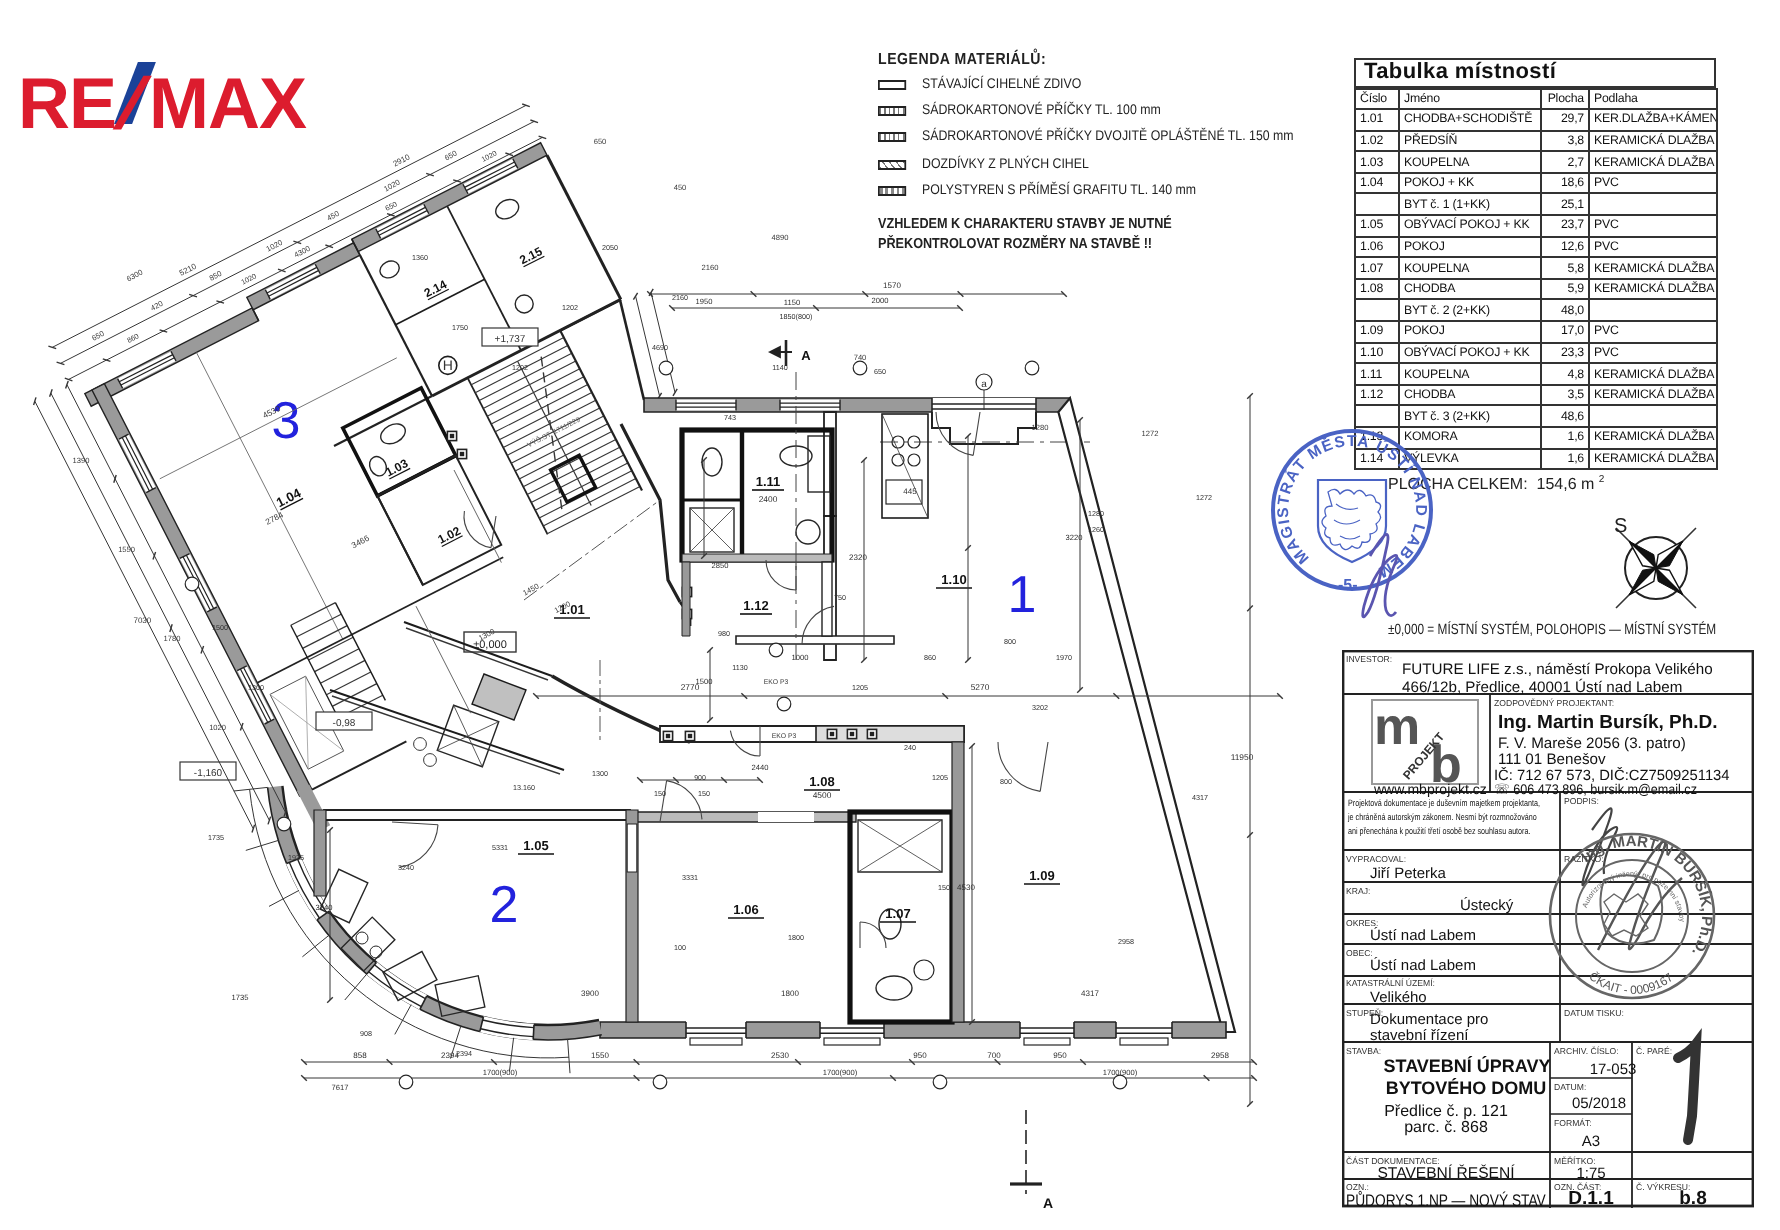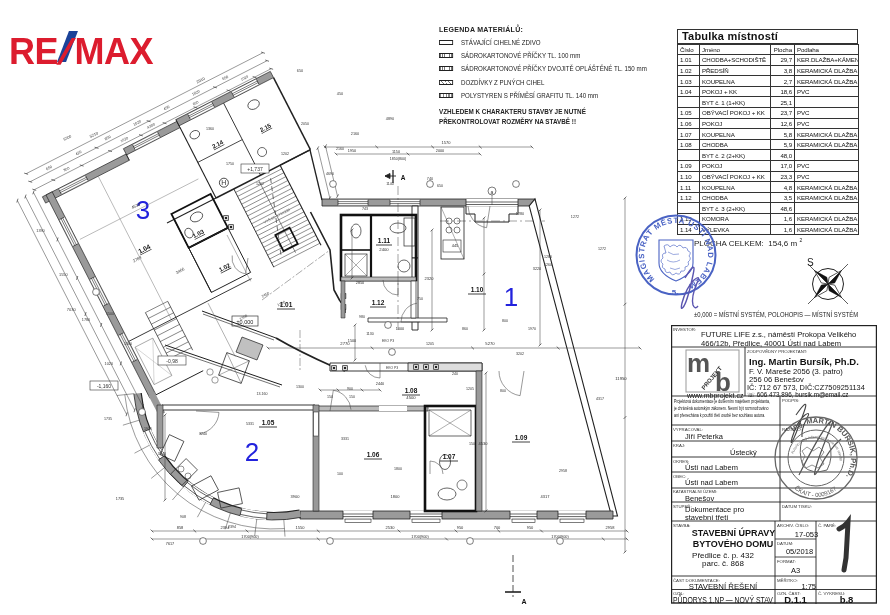--- a/index.html
+++ b/index.html
@@ -780,57 +780,57 @@
     </defs>
 <text font-size="3.6" fill="#666" font-family="Liberation Sans, sans-serif"><textPath href="#ck3" startOffset="8">Autorizovaný inženýr pro pozemní stavby</textPath></text>
 <path d="M168,204 q6,-3 9,-7 q-1,20 -2,36 l-2,12" stroke="#333" fill="none" stroke-width="5" stroke-linecap="round"></path>
 </svg>
 <div class="abs tl" style="left:673px;top:327px;font-size:4.3px">INVESTOR:</div>
 <div class="abs tc" style="left:701px;top:330px;font-size:7.6px;font-weight:normal;letter-spacing:0px;">FUTURE LIFE z.s., náměstí Prokopa Velikého</div>
 <div class="abs tc" style="left:701px;top:339px;font-size:7.6px;font-weight:normal;letter-spacing:0px;">466/12b, Předlice, 40001 Ústí nad Labem</div>
 <div class="abs tl" style="left:747px;top:349px;font-size:4.3px">ZODPOVĚDNÝ PROJEKTANT:</div>
 <div class="abs tc" style="left:749px;top:356px;font-size:9.5px;font-weight:bold;letter-spacing:0px;">Ing. Martin Bursík, Ph.D.</div>
 <div class="abs tc" style="left:749px;top:367px;font-size:7.6px;font-weight:normal;letter-spacing:0px;">F. V. Mareše 2056 (3. patro)</div>
-<div class="abs tc" style="left:749px;top:375px;font-size:7.6px;font-weight:normal;letter-spacing:0px;">256 06 Benešov</div>
+<div class="abs tc" style="left:749px;top:375px;font-size:7.6px;font-weight:normal;letter-spacing:0px;">111 01 Benešov</div>
 <div class="abs tc" style="left:747px;top:383px;font-size:7.4px;font-weight:normal;letter-spacing:0px;">IČ: 712 67 573, DIČ:CZ7509251134</div>
 <div class="abs tc" style="left:747px;top:391px;font-size:7px;font-weight:normal;letter-spacing:0px;"><span style="display:inline-block;transform:scaleX(0.9);transform-origin:left">☏ 606 473 896, bursik.m@email.cz</span></div>
 <div class="abs tc" style="left:687px;top:392px;font-size:7px;font-weight:normal;letter-spacing:0px;">www.mbprojekt.cz</div>
 <div class="abs tc" style="left:674px;top:399px;font-size:4.6px;font-weight:normal;letter-spacing:0px;"><span style="display:inline-block;transform:scaleX(0.78);transform-origin:left">Projektová dokumentace je duševním majetkem projektanta,</span></div>
 <div class="abs tc" style="left:674px;top:406px;font-size:4.6px;font-weight:normal;letter-spacing:0px;"><span style="display:inline-block;transform:scaleX(0.78);transform-origin:left">je chráněná autorským zákonem. Nesmí být rozmnožováno</span></div>
 <div class="abs tc" style="left:674px;top:413px;font-size:4.6px;font-weight:normal;letter-spacing:0px;"><span style="display:inline-block;transform:scaleX(0.78);transform-origin:left">ani přenechána k použití třetí osobě bez souhlasu autora.</span></div>
 <div class="abs tl" style="left:782px;top:398px;font-size:4.3px">PODPIS:</div>
 <div class="abs tl" style="left:673px;top:427px;font-size:4.3px">VYPRACOVAL:</div>
 <div class="abs tc" style="left:685px;top:432px;font-size:7.5px;font-weight:normal;letter-spacing:0px;">Jiří Peterka</div>
 <div class="abs tl" style="left:782px;top:427px;font-size:4.3px">RAZÍTKO:</div>
 <div class="abs tl" style="left:673px;top:443px;font-size:4.3px">KRAJ:</div>
 <div class="abs tc" style="left:685px;top:448px;font-size:7.5px;font-weight:normal;letter-spacing:0px;padding-left:45px;">Ústecký</div>
 <div class="abs tl" style="left:673px;top:459px;font-size:4.3px">OKRES:</div>
 <div class="abs tc" style="left:685px;top:463px;font-size:7.5px;font-weight:normal;letter-spacing:0px;">Ústí nad Labem</div>
 <div class="abs tl" style="left:673px;top:474px;font-size:4.3px">OBEC:</div>
 <div class="abs tc" style="left:685px;top:478px;font-size:7.5px;font-weight:normal;letter-spacing:0px;">Ústí nad Labem</div>
 <div class="abs tl" style="left:673px;top:489px;font-size:4.3px">KATASTRÁLNÍ ÚZEMÍ:</div>
-<div class="abs tc" style="left:685px;top:494px;font-size:7.5px;font-weight:normal;letter-spacing:0px;">Benešov</div>
+<div class="abs tc" style="left:685px;top:494px;font-size:7.5px;font-weight:normal;letter-spacing:0px;">Velikého</div>
 <div class="abs tl" style="left:673px;top:504px;font-size:4.3px">STUPEŇ:</div>
 <div class="abs tc" style="left:685px;top:505px;font-size:7.5px;font-weight:normal;letter-spacing:0px;">Dokumentace pro</div>
-<div class="abs tc" style="left:685px;top:513px;font-size:7.5px;font-weight:normal;letter-spacing:0px;">stavební třetí</div>
+<div class="abs tc" style="left:685px;top:513px;font-size:7.5px;font-weight:normal;letter-spacing:0px;">stavební řízení</div>
 <div class="abs tl" style="left:782px;top:504px;font-size:4.3px">DATUM TISKU:</div>
 <div class="abs tl" style="left:673px;top:523px;font-size:4.3px">STAVBA:</div>
 <div class="abs tc" style="left:671px;top:528px;font-size:9px;font-weight:bold;letter-spacing:0px;width:125px;text-align:center;">STAVEBNÍ ÚPRAVY</div>
 <div class="abs tc" style="left:671px;top:539px;font-size:9px;font-weight:bold;letter-spacing:0px;width:124px;text-align:center;">BYTOVÉHO DOMU</div>
-<div class="abs tc" style="left:671px;top:551px;font-size:8px;font-weight:normal;letter-spacing:0px;width:104px;text-align:center;">Předlice č. p. 432</div>
+<div class="abs tc" style="left:671px;top:551px;font-size:8px;font-weight:normal;letter-spacing:0px;width:104px;text-align:center;">Předlice č. p. 121</div>
 <div class="abs tc" style="left:671px;top:559px;font-size:8px;font-weight:normal;letter-spacing:0px;width:104px;text-align:center;">parc. č. 868</div>
 <div class="abs tl" style="left:777px;top:523px;font-size:4.3px">ARCHIV. ČÍSLO:</div>
 <div class="abs tc" style="left:775px;top:530px;font-size:7.5px;font-weight:normal;letter-spacing:0px;width:63px;text-align:center;">17-053</div>
 <div class="abs tl" style="left:777px;top:541px;font-size:4.3px">DATUM:</div>
 <div class="abs tc" style="left:775px;top:547px;font-size:7.5px;font-weight:normal;letter-spacing:0px;width:49px;text-align:center;">05/2018</div>
 <div class="abs tl" style="left:777px;top:559px;font-size:4.3px">FORMÁT:</div>
 <div class="abs tc" style="left:775px;top:566px;font-size:7.5px;font-weight:normal;letter-spacing:0px;width:41px;text-align:center;">A3</div>
 <div class="abs tl" style="left:818px;top:523px;font-size:4.3px">Č. PARÉ:</div>
 <div class="abs tl" style="left:673px;top:578px;font-size:4.3px">ČÁST DOKUMENTACE:</div>
 <div class="abs tc" style="left:671px;top:582px;font-size:7.8px;font-weight:normal;letter-spacing:0px;width:104px;text-align:center;">STAVEBNÍ ŘEŠENÍ</div>
 <div class="abs tl" style="left:777px;top:578px;font-size:4.3px">MĚŘÍTKO:</div>
-<div class="abs tc" style="left:775px;top:582px;font-size:7.5px;font-weight:normal;letter-spacing:0px;width:41px;text-align:right;">1:75</div>
+<div class="abs tc" style="left:775px;top:582px;font-size:7.5px;font-weight:normal;letter-spacing:0px;width:41px;text-align:center;">1:75</div>
 <div class="abs tl" style="left:673px;top:591px;font-size:4.3px">OZN.:</div>
 <div class="abs tc" style="left:673px;top:595px;font-size:8.4px;font-weight:normal;letter-spacing:0px;"><span style="display:inline-block;transform:scaleX(0.82);transform-origin:left">PŮDORYS 1.NP — NOVÝ STAV</span></div>
 <div class="abs tl" style="left:777px;top:591px;font-size:4.3px">OZN. ČÁST:</div>
 <div class="abs tc" style="left:775px;top:594px;font-size:9.5px;font-weight:bold;letter-spacing:0px;width:41px;text-align:center;">D.1.1</div>
 <div class="abs tl" style="left:818px;top:591px;font-size:4.3px">Č. VÝKRESU:</div>
 <div class="abs tc" style="left:816px;top:594px;font-size:9.5px;font-weight:bold;letter-spacing:0px;width:61px;text-align:center;">b.8</div>
 
 </body></html>

